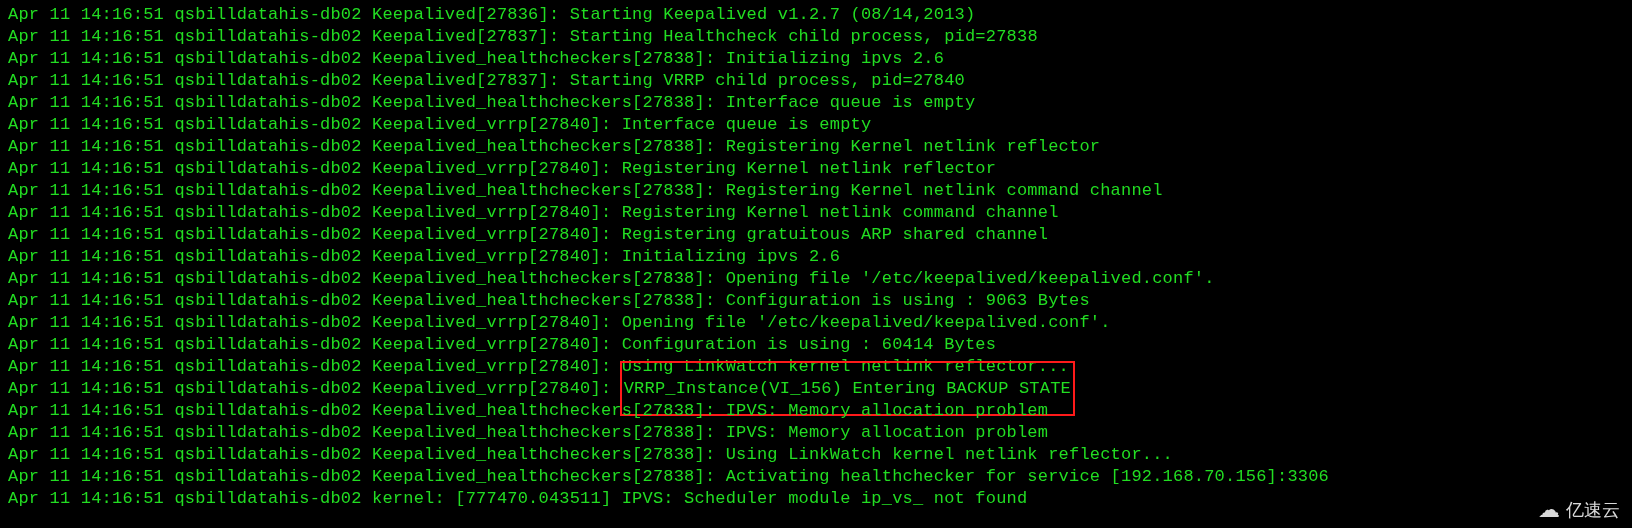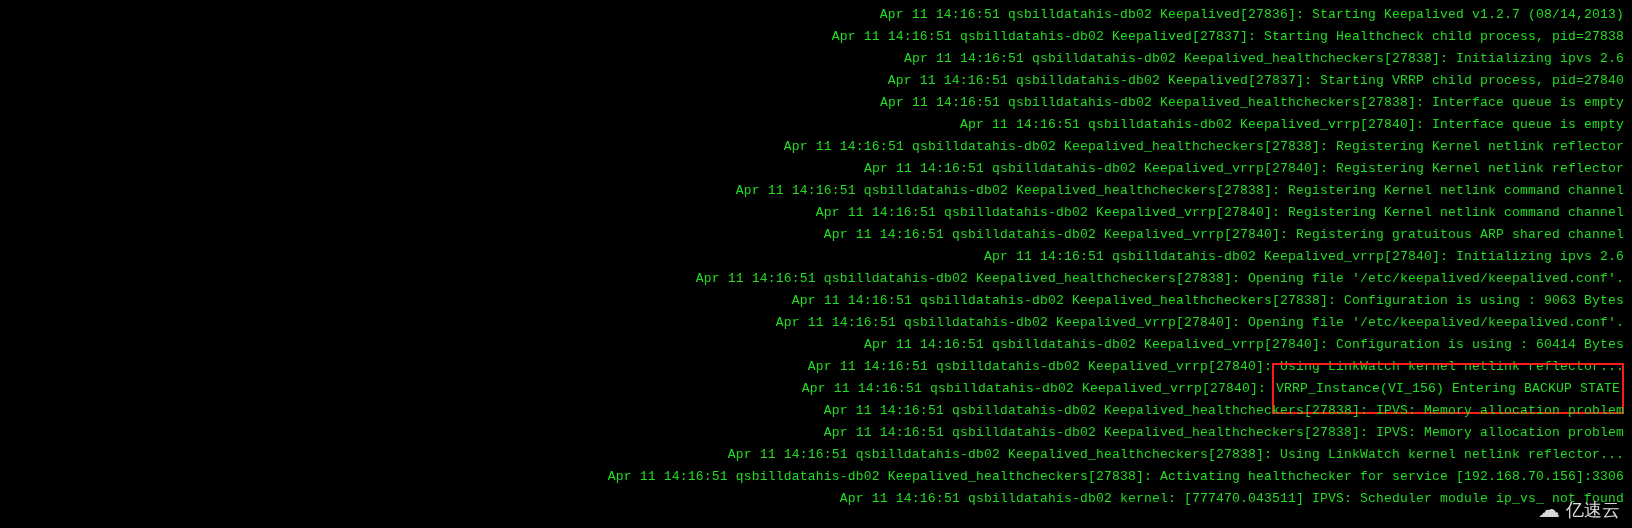--- a/index.html
+++ b/index.html
@@ -5,27 +5,26 @@
   html, body {
     margin: 0;
     padding: 0;
     width: 1632px;
     height: 528px;
     background: #000;
     overflow: hidden;
   }
   .terminal {
     font-family: "Courier New", Courier, monospace;
-    font-size: 13px;
+    font-size: 17px;
     line-height: 22px;
     color: #22dd22;
     padding: 4px 8px;
     white-space: pre;
     letter-spacing: 0.2px;
-    text-align: right;
   }
   .log-line {
     display: block;
   }
   .hl {
     border: 2px solid #ff1a1a;
     padding: 16px 2px;
     margin-left: -2px;
     box-sizing: border-box;
   }

